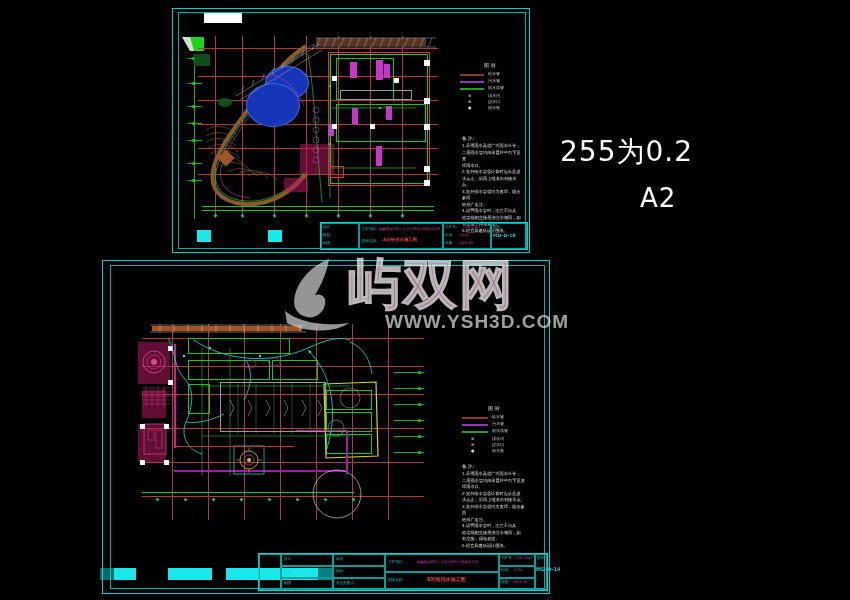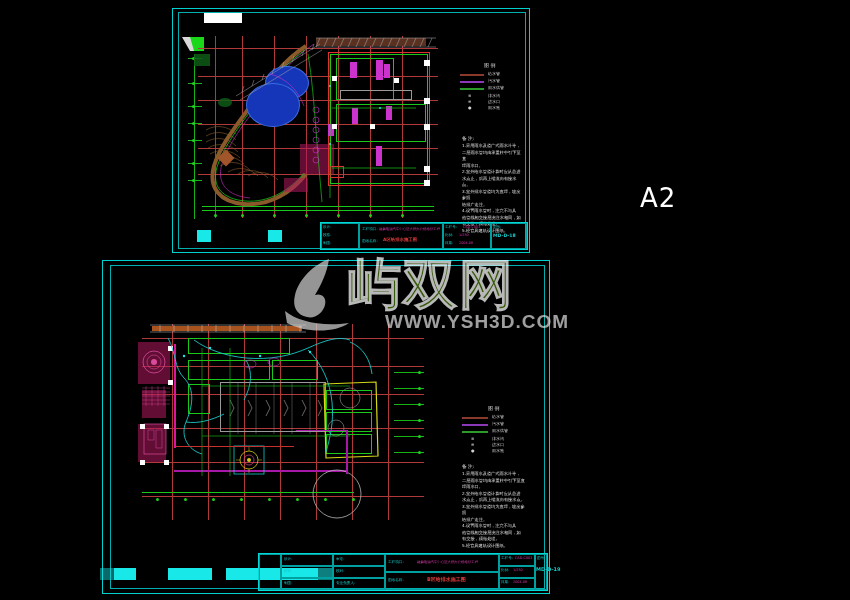--- a/index.html
+++ b/index.html
@@ -14,21 +14,21 @@
   .annot{position:absolute;color:#ffffff;font-family:"DejaVu Sans","Liberation Sans",sans-serif;
          white-space:nowrap;letter-spacing:1px;}
   #annot-1{left:548px;top:44px;font-size:30px;}
   #annot-2{left:560px;top:133px;font-size:28px;}
   #annot-3{left:640px;top:183px;font-size:26px;}
 
   
   .wm{position:absolute;left:285px;top:253px;width:290px;height:88px;
       opacity:.72;pointer-events:none;}
   .wm-text{position:absolute;left:62px;top:-4px;font-size:54px;font-weight:bold;
-           color:#4d7c0f;letter-spacing:2px;font-family:"DejaVu Sans",sans-serif;
+           color:#f9a8d4;letter-spacing:2px;font-family:"DejaVu Sans",sans-serif;
            -webkit-text-stroke:1px #ffffff;}
   .wm-url{position:absolute;left:100px;top:58px;font-size:19px;font-weight:bold;
           color:#dddddd;letter-spacing:1px;font-family:"Liberation Sans",sans-serif;}
   .wm-logo{position:absolute;left:-2px;top:2px;width:72px;height:78px;}
 
   
   .sheet{position:absolute;background:#000;}
   .sheet-border-out{position:absolute;inset:0;border:1px solid #00d0d0;}
   .sheet-border-in{position:absolute;border:1px solid #00b0b0;}
 
@@ -69,20 +69,21 @@
   .tb-lbl{position:absolute;color:#17c8c8;font-size:3.6px;white-space:nowrap;}
   .tb-val-red{position:absolute;color:#e03c3c;font-size:5px;font-weight:bold;white-space:nowrap;}
   .tb-val-pink{position:absolute;color:#d838a8;font-size:3.4px;white-space:nowrap;}
   .tb-num{position:absolute;color:#17c8c8;font-size:5px;font-weight:bold;white-space:nowrap;}
 </style>
 </head>
 <body>
 
 <div class="canvas">
 
+  <div class="annot" id="annot-2">255为0.2</div>
   <div class="annot" id="annot-3">A2</div>
 
   <div class="sheet" id="sheet-top" style="left:172px;top:8px;width:358px;height:245px;">
     <div class="sheet-border-out"></div>
     <div class="sheet-border-in" style="left:6px;top:4px;right:4px;bottom:4px;"></div>
 
     <div class="whitebox" style="left:32px;top:5px;width:38px;height:10px;"></div>
 
     <svg class="abs" style="left:10px;top:25px;width:24px;height:22px;" viewBox="0 0 24 22">
       <path d="M0 4 L22 4 L22 18 L8 18 Z" fill="#ffffff" opacity="0.85"></path>

